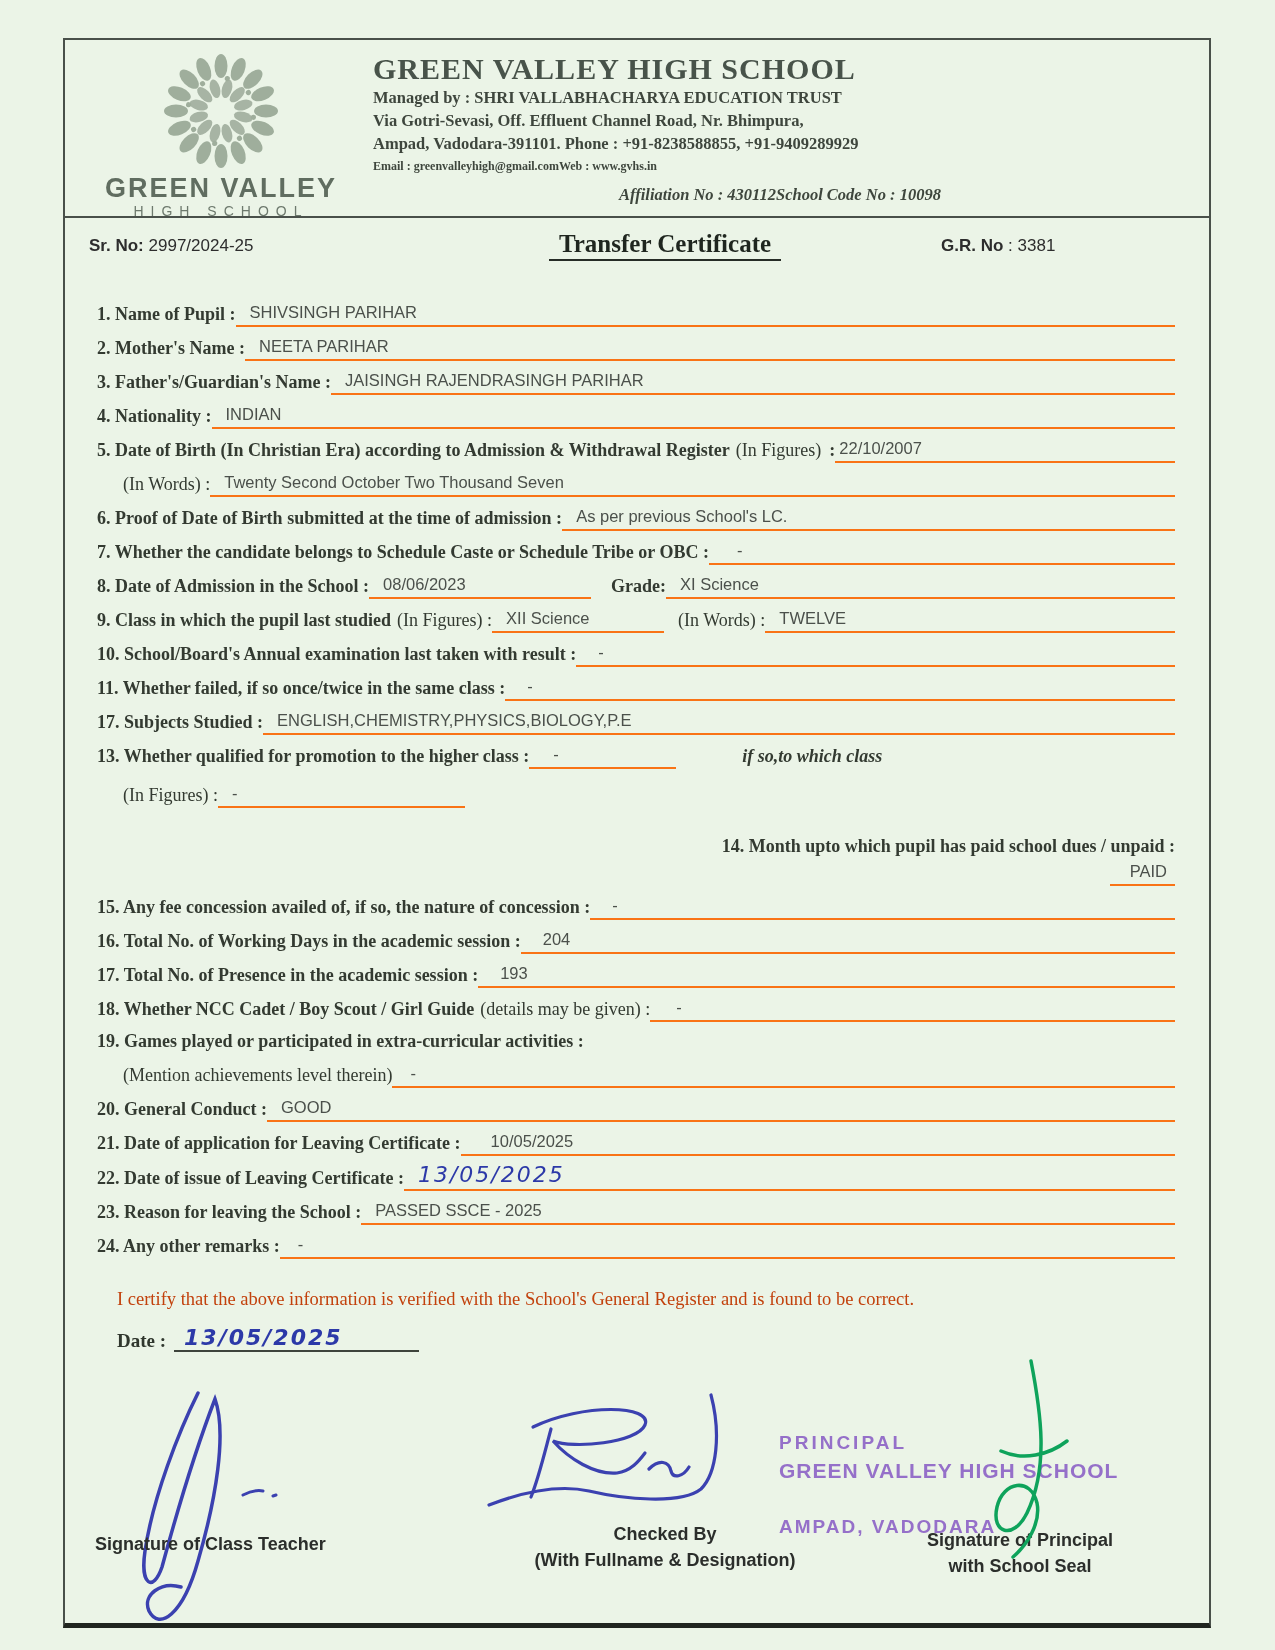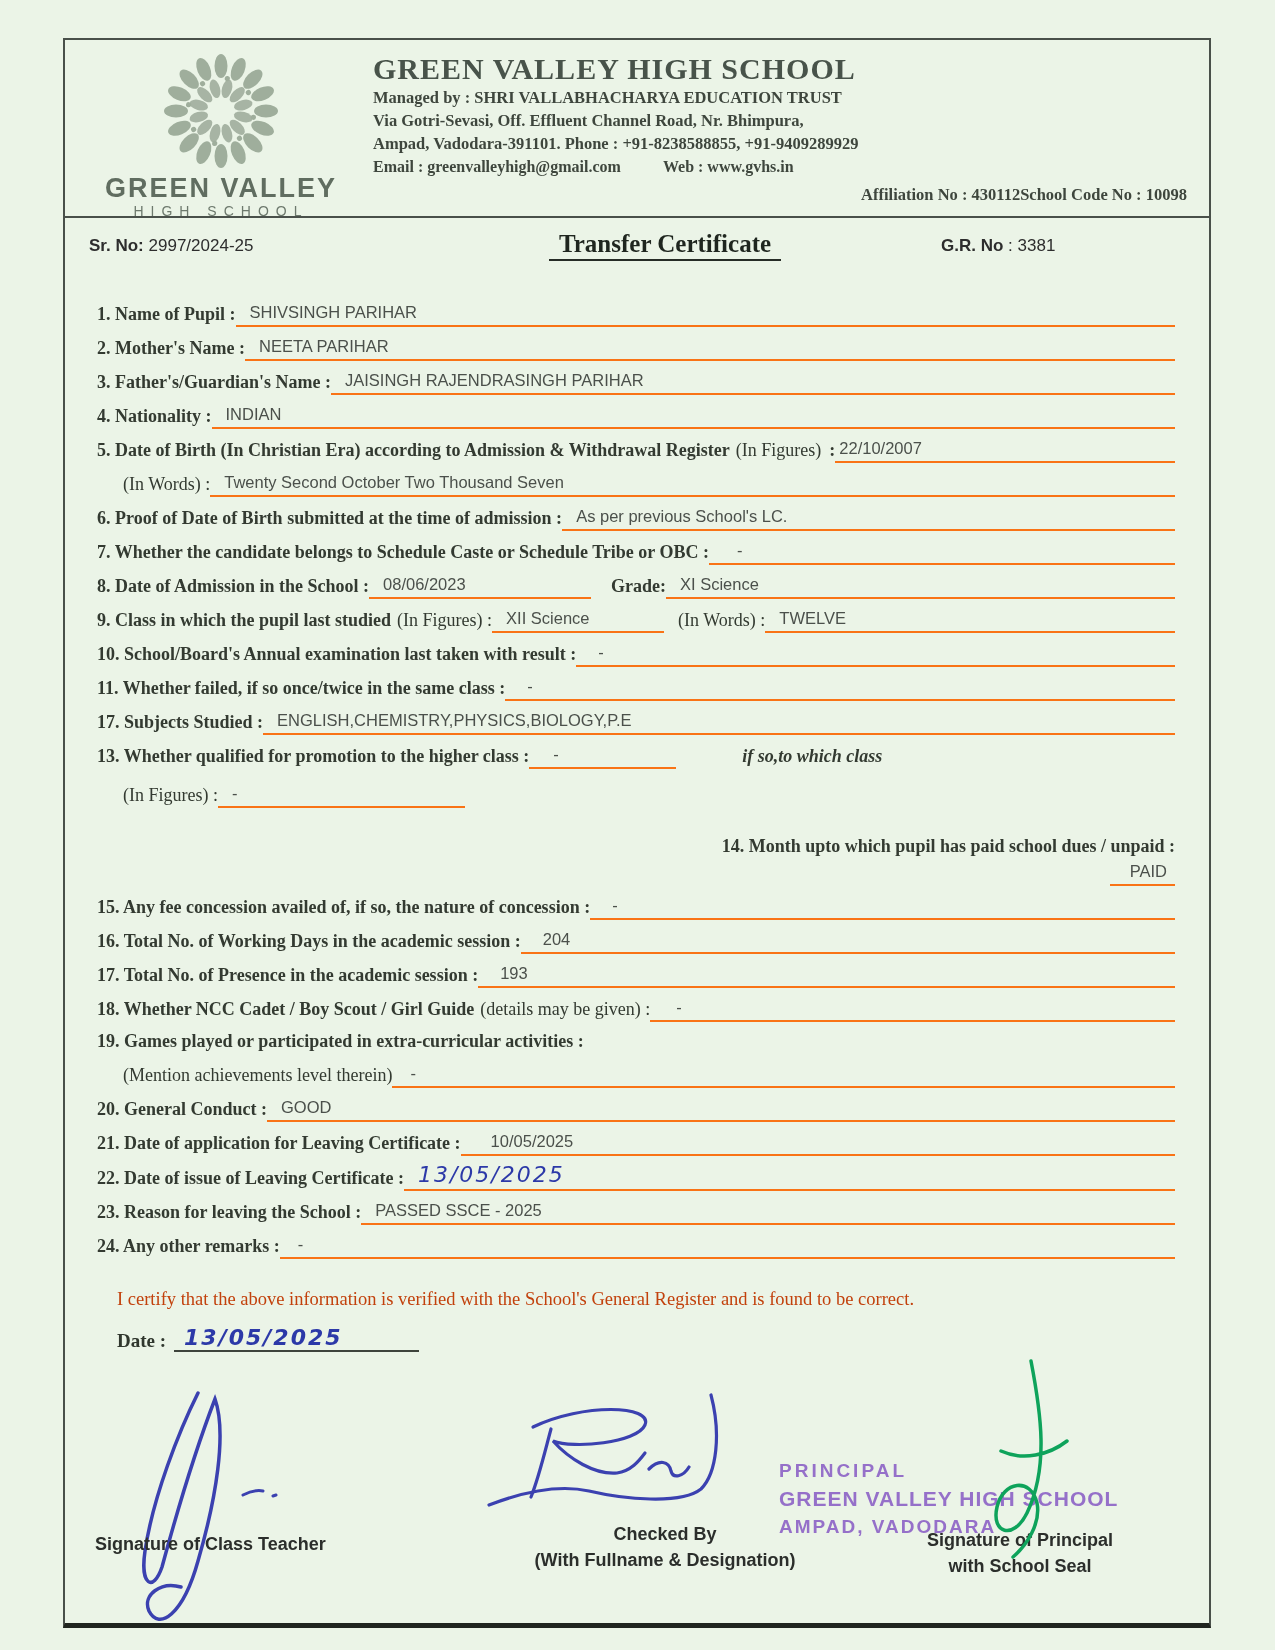--- a/index.html
+++ b/index.html
@@ -7,22 +7,22 @@
   .frame{position:absolute;left:63px;top:38px;width:1148px;height:1590px;box-sizing:border-box;
          border:2px solid #49504a;border-bottom:5px solid #20251f;background:#ebf4e7;}
   
   .header{display:flex;height:178px;border-bottom:2px solid #49504a;padding:4px 16px 0 22px;box-sizing:border-box;}
   .logo-col{width:268px;text-align:center;padding-top:6px;flex:none;}
   .logo-name{font-family:"Liberation Sans",sans-serif;font-weight:700;font-size:27px;letter-spacing:2px;color:#606d60;line-height:28px;margin-top:2px;}
   .logo-sub{font-family:"Liberation Sans",sans-serif;font-weight:400;font-size:14px;letter-spacing:7px;color:#6d796d;line-height:18px;}
   .info-col{flex:1;color:#3e463d;padding-left:18px;padding-top:8px;}
   .school-name{font-size:30px;font-weight:700;letter-spacing:1px;color:#48534a;line-height:34px;}
   .info-line{font-size:16.5px;font-weight:700;line-height:23px;}
-  .info-mail{display:flex;gap:42px;font-size:16px;font-weight:700;line-height:23px;}
-  .info-bottom{display:flex;justify-content:flex-end;margin-top:7px;font-weight:700;font-size:16.5px;padding-right:6px;}
+  .info-mail{display:flex;font-size:12px;font-weight:700;line-height:23px;}
+  .info-bottom{display:flex;justify-content:center;margin-top:7px;font-weight:700;font-size:16.5px;padding-right:6px;font-style:italic;}
   
   .titlebar{display:flex;align-items:flex-start;padding:12px 18px 0 24px;}
   .srno{width:300px;font-family:"Liberation Sans",sans-serif;font-size:17px;color:#2d2d2d;padding-top:6px;}
   .srno b{font-weight:700;}
   .cert-title{flex:1;text-align:center;font-size:25px;font-weight:700;color:#1f261f;}
   .cert-title .tt{border-bottom:2.5px solid #262c26;padding:0 10px 2px;}
   .grno{width:250px;font-family:"Liberation Sans",sans-serif;font-size:17px;color:#2d2d2d;padding-top:6px;}
   .grno b{font-weight:700;}
   
   .body{padding:42px 34px 0 32px;}
@@ -41,21 +41,21 @@
   .certify{margin:30px 0 0 20px;font-size:18.5px;color:#c2410c;}
   .daterow{margin:16px 0 0 20px;font-size:19px;font-weight:700;color:#30372e;display:flex;align-items:flex-end;}
   .date-fill{width:235px;border-bottom:2px solid #3e443c;padding-left:10px;margin-left:8px;}
   .sig-area{position:absolute;left:0;right:0;bottom:6px;height:300px;font-family:"Liberation Sans",sans-serif;font-weight:700;color:#2b2e2b;}
   .sig-label-left{position:absolute;left:30px;bottom:62px;font-size:18px;}
   .sig-center{position:absolute;left:430px;bottom:44px;width:340px;text-align:center;font-size:18px;line-height:26px;}
   .sig-right{position:absolute;left:790px;bottom:38px;width:330px;text-align:center;font-size:18px;line-height:26px;z-index:1;}
   .stamp{position:absolute;left:714px;bottom:76px;width:480px;color:#8a5ec5;opacity:.88;line-height:28px;z-index:2;font-weight:700;}
   .stamp .s1{font-size:19px;letter-spacing:3px;}
   .stamp .s2{font-size:21px;letter-spacing:1px;}
-  .stamp .s3{font-size:19px;letter-spacing:2px;}
+  .stamp .s3{font-size:19px;letter-spacing:2px;margin-top:28px;}
   .sigsvg{position:absolute;}
   .sig1{left:30px;bottom:-12px;}
   .sig2{left:408px;bottom:108px;}
   .sig3{left:900px;bottom:52px;z-index:3;}
 </style>
 </head>
 <body>
 
 <div class="sheet">
   <div class="frame">

